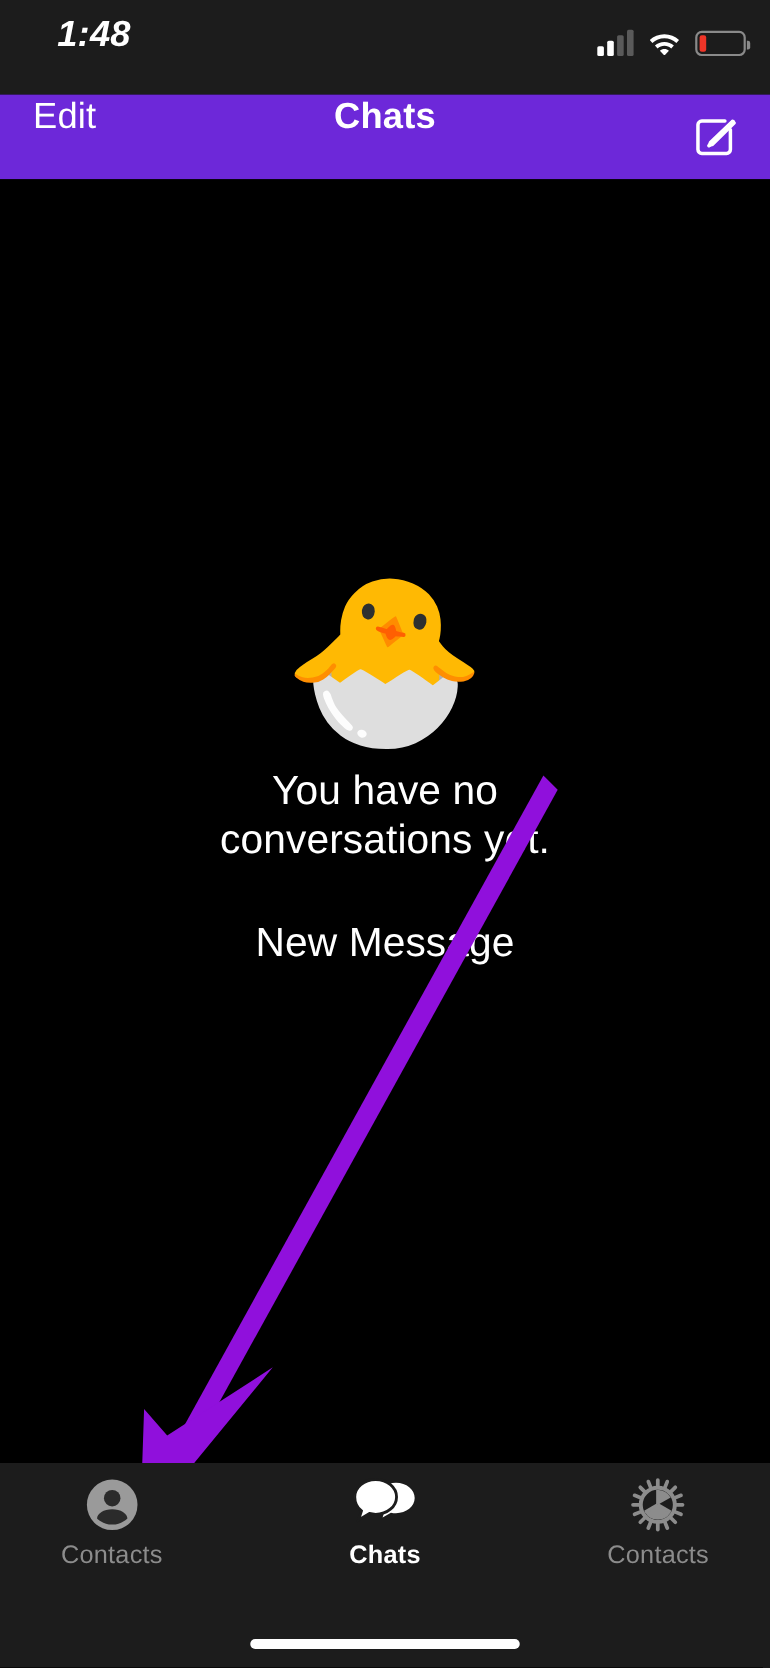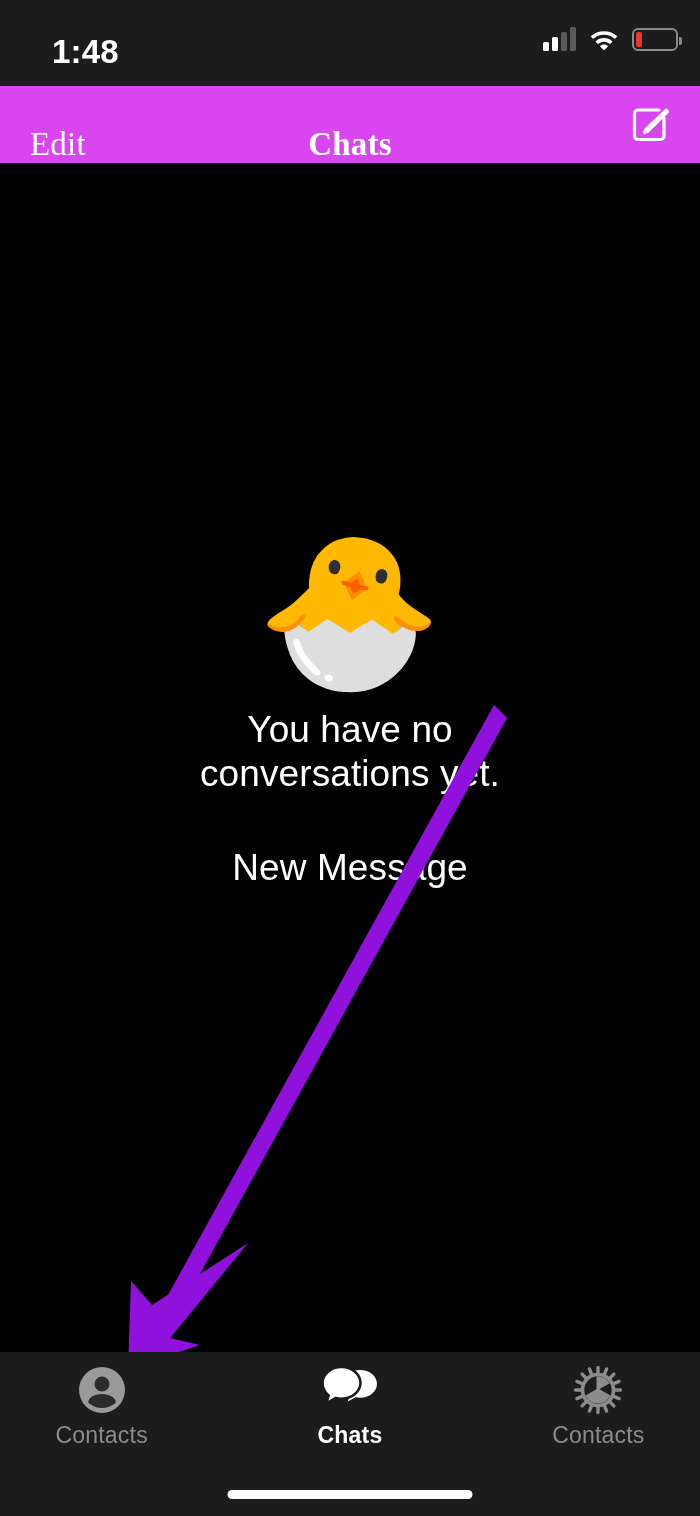--- a/index.html
+++ b/index.html
@@ -18,25 +18,26 @@
 
   
   .status-bar {
     position:relative;
     height:86px;
     background:#1c1c1c;
     flex:0 0 auto;
   }
   .status-time {
     position:absolute;
-    left:52px; top:33px;
+    left:52px; top:12px;
     font-size:33px;
     font-weight:600;
     color:#ffffff;
     letter-spacing:0.2px;
+    font-style:italic;
   }
   .status-right {
     position:absolute;
     right:22px; top:27px;
     display:flex; align-items:center; gap:13px;
   }
   .signal-bars {
     display:flex; align-items:flex-end; gap:3px; height:24px;
   }
   .signal-bars i { display:block; width:6px; border-radius:1.5px; }
@@ -68,23 +69,23 @@
     height:100%;
     width:15%;
     background:#f03528;
     border-radius:2px;
   }
 
   
   .nav-bar {
     position:relative;
     height:77px;
-    background:#d946ef;
+    background:#6d28d9;
     flex:0 0 auto;
-    display:flex; align-items:flex-end;font-family:Liberation Serif, serif;
+    display:flex; align-items:flex-start;
   }
   .nav-edit {
     position:absolute;
     left:30px;
     font-size:33px;
     color:#ffffff;
     letter-spacing:0.2px;
   }
   .nav-title {
     width:100%;
@@ -140,21 +141,21 @@
     position:absolute;
     left:0; top:0;
     width:700px; height:1516px;
     pointer-events:none;
     z-index:40;
   }
 
   
   .tab-bar {
     position:relative;
-    height:164px;
+    height:186px;
     background:#1c1c1c;
     flex:0 0 auto;
     display:flex;
     align-items:flex-start;
     z-index:50;
     gap:45px;
   }
   .tab-item {
     flex:1 1 0;
     display:flex;

